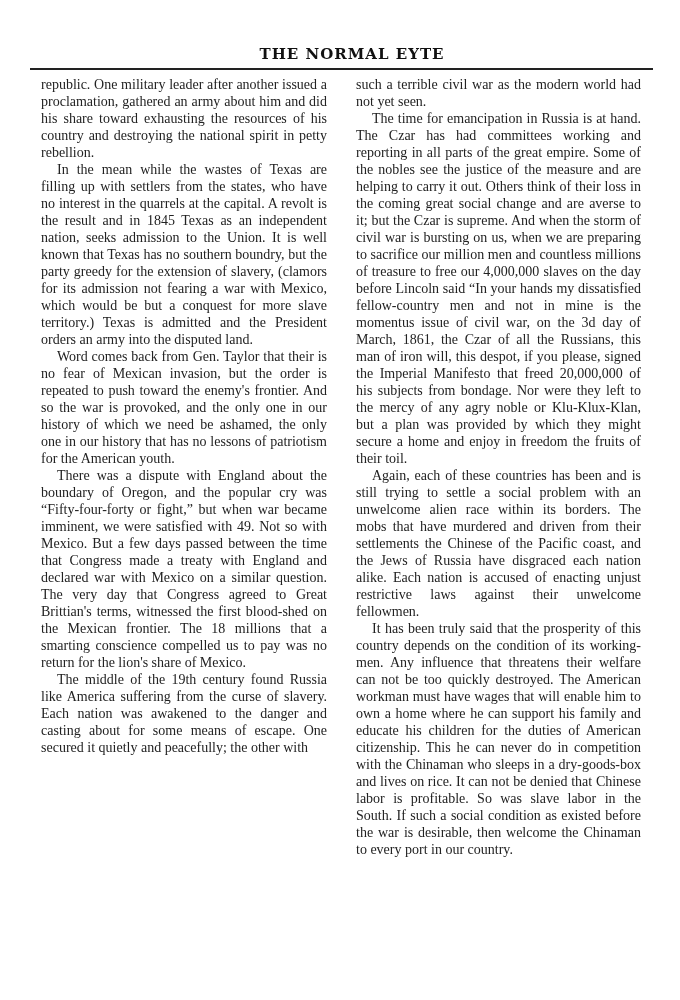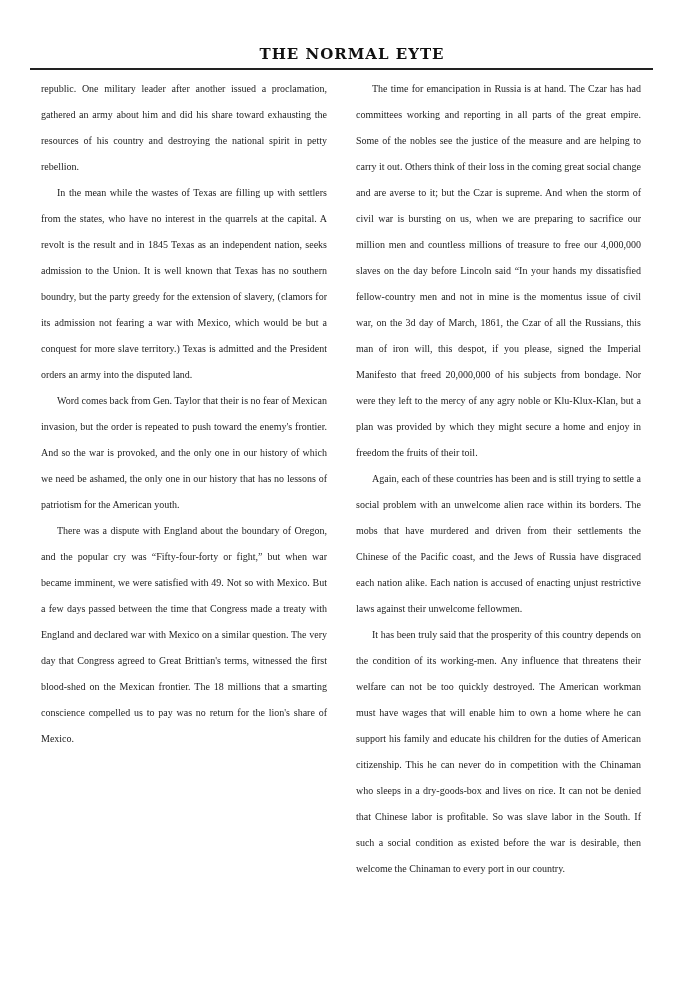--- a/index.html
+++ b/index.html
@@ -13,40 +13,42 @@
   }
   .header-title {
     font-family: "DejaVu Serif", serif; font-weight: bold; font-size: 15px;
     letter-spacing: 1px; color: #111;
   }
   .rule {
     position: absolute; left: 30px; top: 68px; width: 623px; height: 2px; background: #222;
   }
   .column {
     position: absolute; top: 76px;
-    font-family: "Liberation Serif", serif; font-size: 10px; line-height: 26px;
+    font-family: "Liberation Serif", serif; font-size: 14px; line-height: 17px;
     text-align: justify; color: #222;
   }
   .col-left { left: 41px; width: 286px; }
   .col-right { left: 356px; width: 285px; }
   .column p { margin: 0; text-indent: 16px; }
   .column p.cont { text-indent: 0; }
 </style>
 </head>
 <body>
 
 <div class="header">
   <span class="header-title">THE NORMAL EYTE</span>
 </div>
 <div class="rule"></div>
 
 <div class="column col-left">
   <p class="cont">republic. One military leader after another issued a proclamation, gathered an army about him and did his share toward exhausting the resources of his country and destroying the national spirit in petty rebellion.</p>
   <p>In the mean while the wastes of Texas are filling up with settlers from the states, who have no interest in the quarrels at the capital. A revolt is the result and in 1845 Texas as an independent nation, seeks admission to the Union. It is well known that Texas has no southern boundry, but the party greedy for the extension of slavery, (clamors for its admission not fearing a war with Mexico, which would be but a conquest for more slave territory.) Texas is admitted and the President orders an army into the disputed land.</p>
   <p>Word comes back from Gen. Taylor that their is no fear of Mexican invasion, but the order is repeated to push toward the enemy's frontier. And so the war is provoked, and the only one in our history of which we need be ashamed, the only one in our history that has no lessons of patriotism for the American youth.</p>
   <p>There was a dispute with England about the boundary of Oregon, and the popular cry was “Fifty-four-forty or fight,” but when war became imminent, we were satisfied with 49. Not so with Mexico. But a few days passed between the time that Congress made a treaty with England and declared war with Mexico on a similar question. The very day that Congress agreed to Great Brittian's terms, witnessed the first blood-shed on the Mexican frontier. The 18 millions that a smarting conscience compelled us to pay was no return for the lion's share of Mexico.</p>
+  <p>The middle of the 19th century found Russia like America suffering from the curse of slavery. Each nation was awakened to the danger and casting about for some means of escape. One secured it quietly and peacefully; the other with</p>
 </div>
 
 <div class="column col-right">
+  <p class="cont">such a terrible civil war as the modern world had not yet seen.</p>
   <p>The time for emancipation in Russia is at hand. The Czar has had committees working and reporting in all parts of the great empire. Some of the nobles see the justice of the measure and are helping to carry it out. Others think of their loss in the coming great social change and are averse to it; but the Czar is supreme. And when the storm of civil war is bursting on us, when we are preparing to sacrifice our million men and countless millions of treasure to free our 4,000,000 slaves on the day before Lincoln said “In your hands my dissatisfied fellow-country men and not in mine is the momentus issue of civil war, on the 3d day of March, 1861, the Czar of all the Russians, this man of iron will, this despot, if you please, signed the Imperial Manifesto that freed 20,000,000 of his subjects from bondage. Nor were they left to the mercy of any agry noble or Klu-Klux-Klan, but a plan was provided by which they might secure a home and enjoy in freedom the fruits of their toil.</p>
   <p>Again, each of these countries has been and is still trying to settle a social problem with an unwelcome alien race within its borders. The mobs that have murdered and driven from their settlements the Chinese of the Pacific coast, and the Jews of Russia have disgraced each nation alike. Each nation is accused of enacting unjust restrictive laws against their unwelcome fellowmen.</p>
   <p>It has been truly said that the prosperity of this country depends on the condition of its working-men. Any influence that threatens their welfare can not be too quickly destroyed. The American workman must have wages that will enable him to own a home where he can support his family and educate his children for the duties of American citizenship. This he can never do in competition with the Chinaman who sleeps in a dry-goods-box and lives on rice. It can not be denied that Chinese labor is profitable. So was slave labor in the South. If such a social condition as existed before the war is desirable, then welcome the Chinaman to every port in our country.</p>
 </div>
 
 </body></html>

